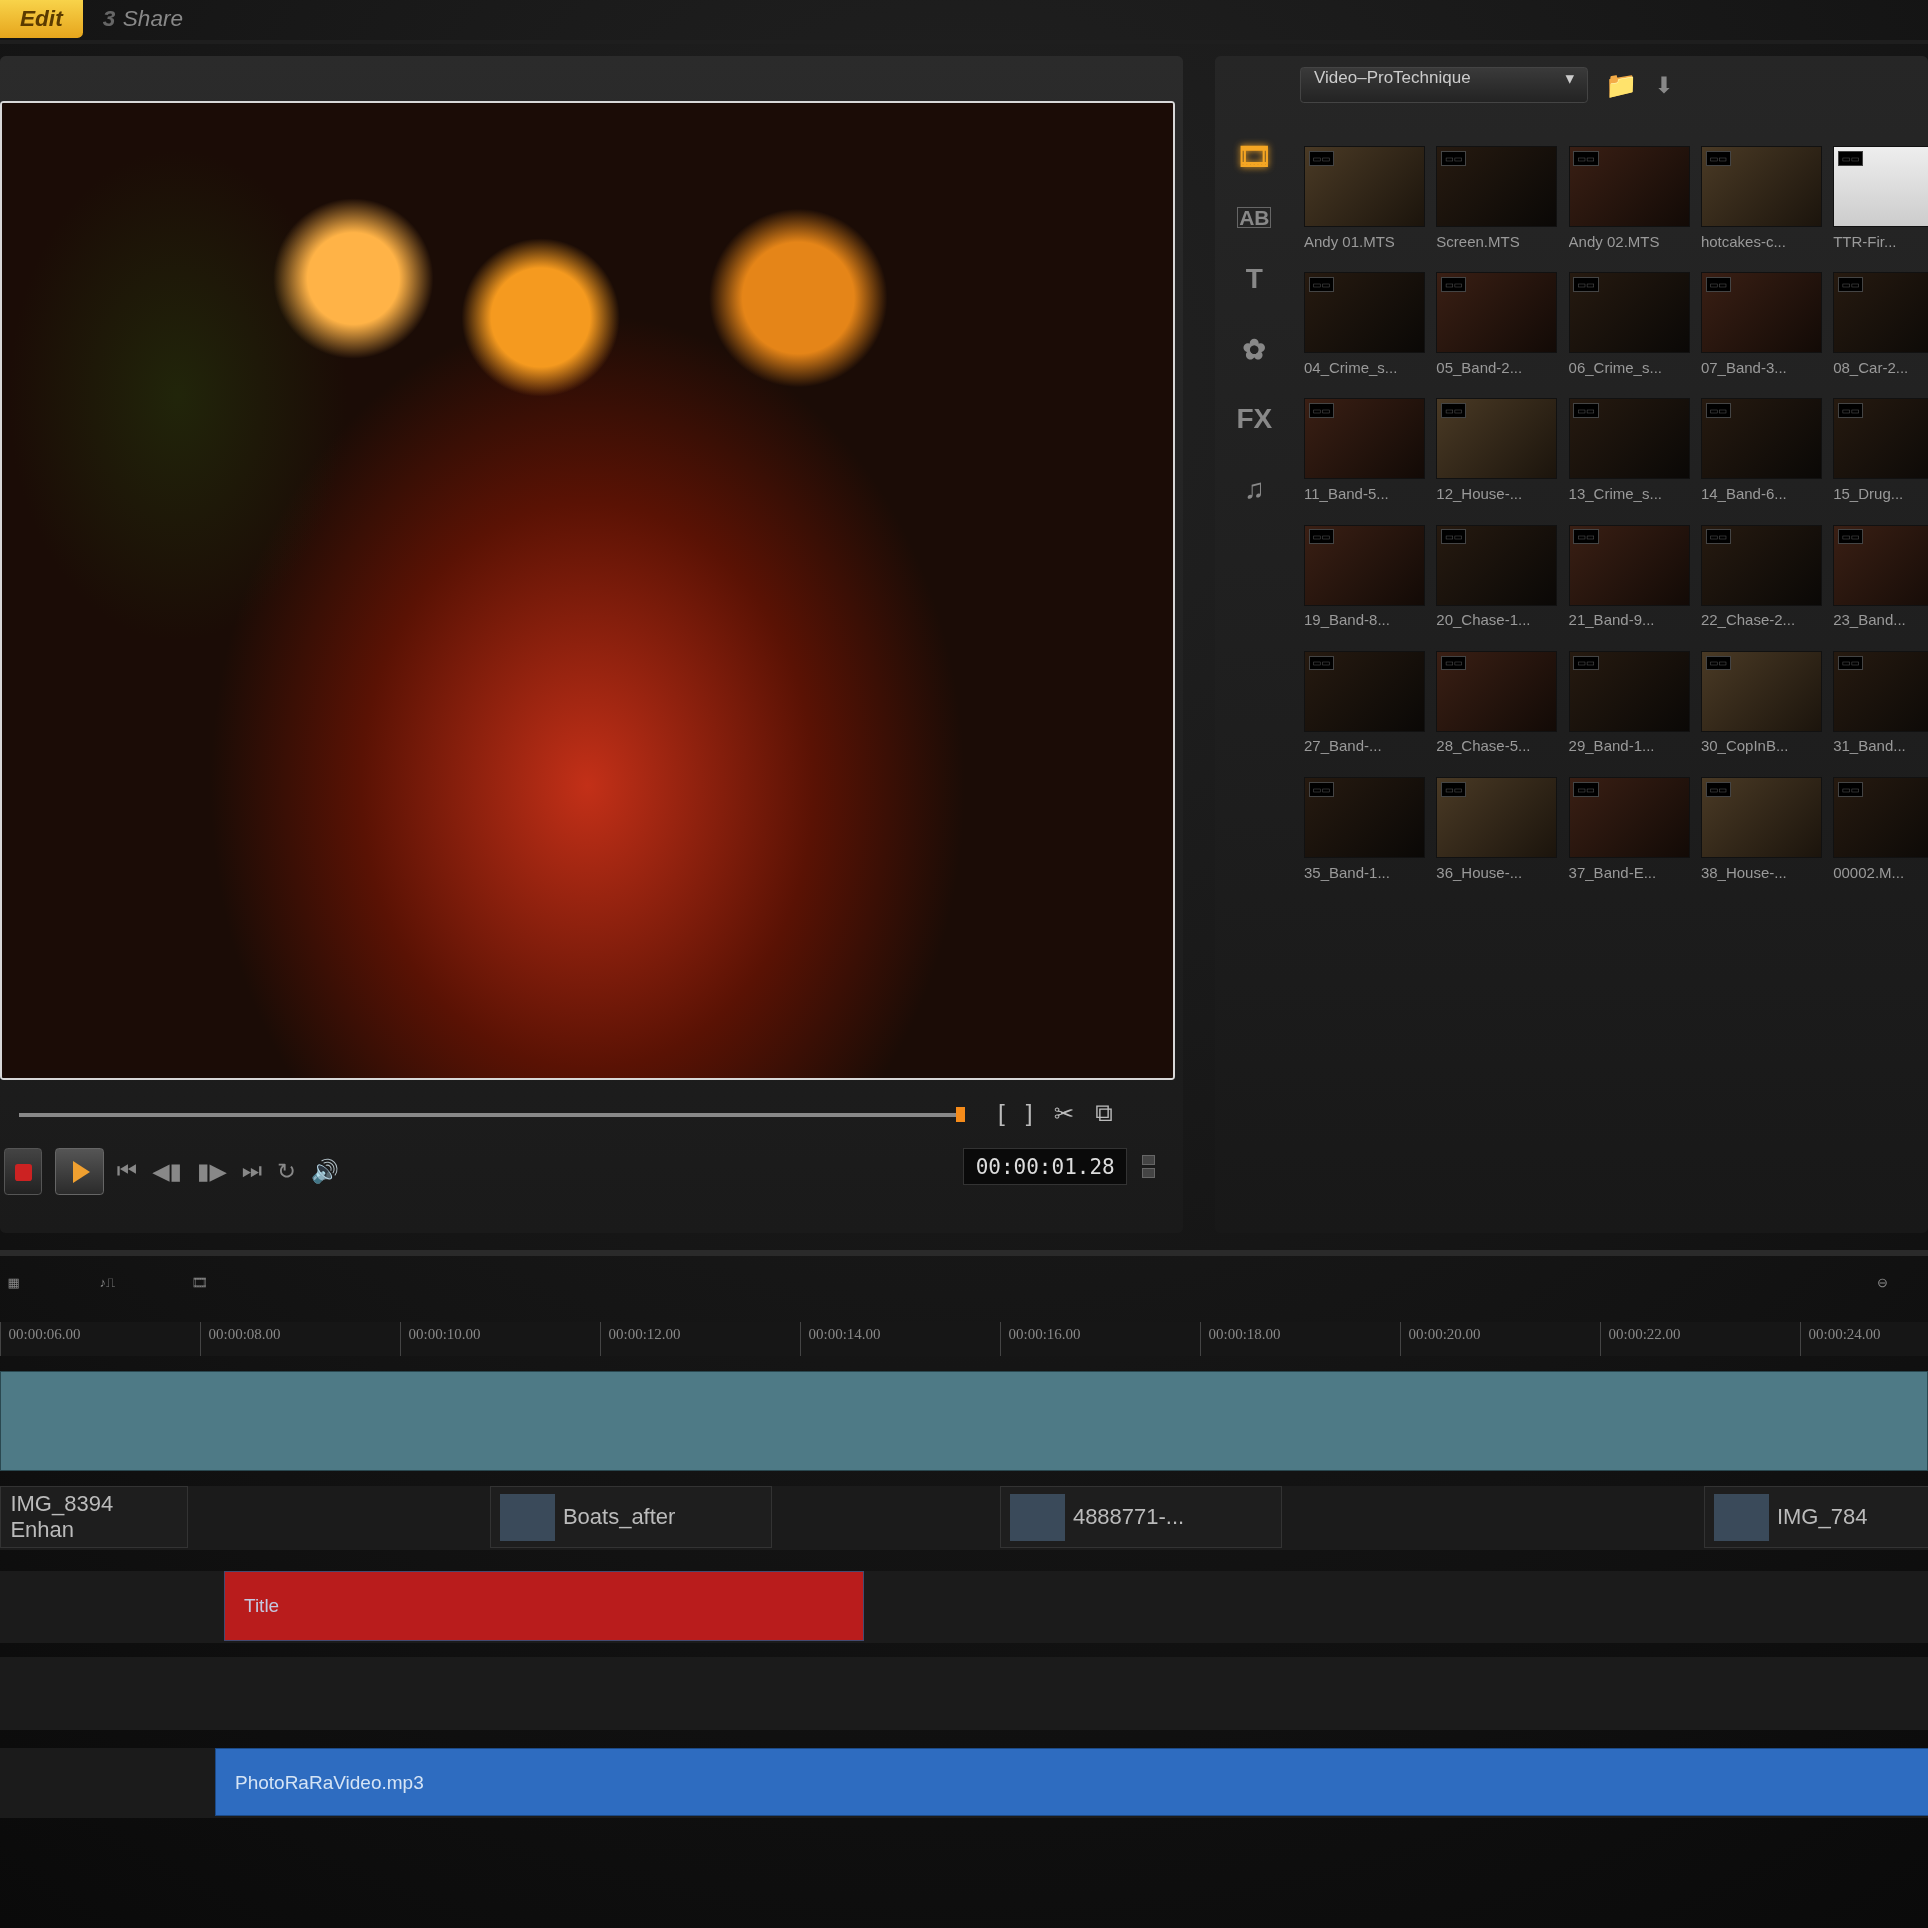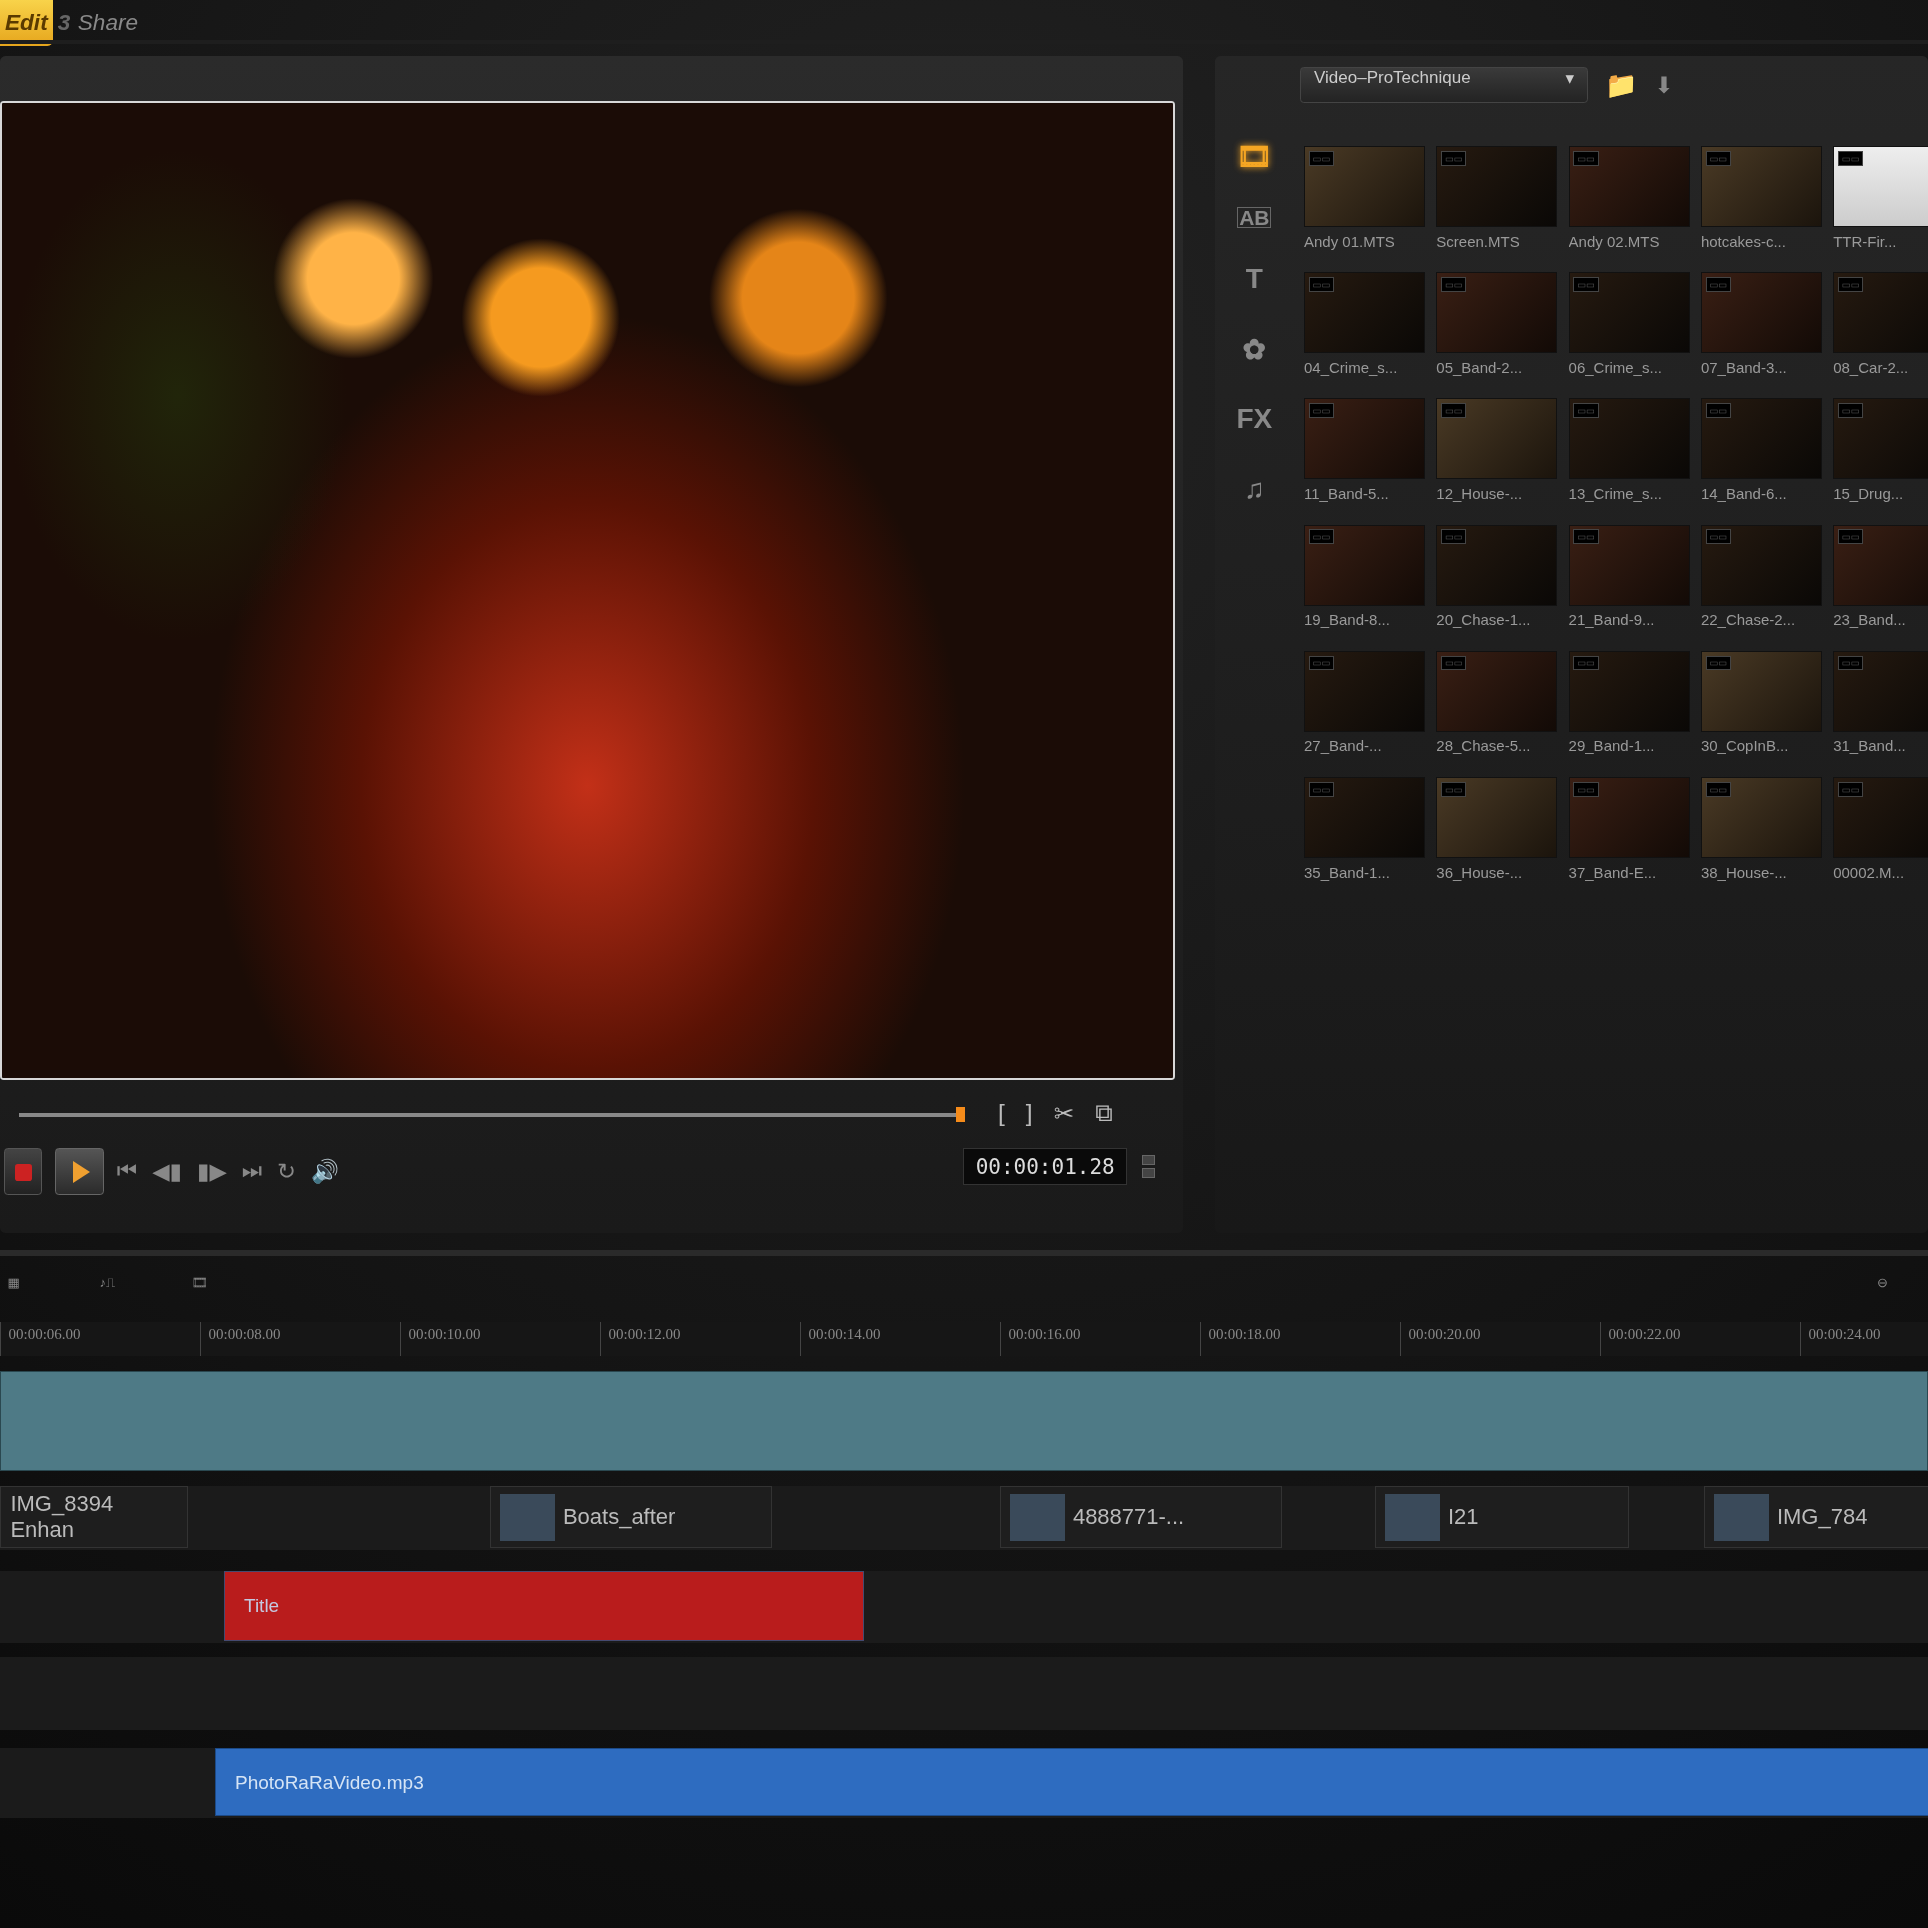--- a/index.html
+++ b/index.html
@@ -1,20 +1,20 @@
 <!DOCTYPE html>
 <html><head>
 <meta charset="utf-8">
 <style>
   html,body{margin:0;padding:0;background:#1a1a1a;color:#aaa;font-family:Arial,sans-serif;font-size:13px;overflow:hidden}
   *{box-sizing:border-box}
   .wrap{width:1928px;height:1928px;position:relative;background:radial-gradient(circle at 50% 20%,#222,#0a0a0a);transform-origin:0 0;transform:scale(1)}
   
   .tabs{position:absolute;left:0;top:0;height:45px;display:flex;align-items:flex-start}
-  .tab{height:46px;display:flex;align-items:center;padding:0 5px;font-style:italic;font-size:22.6px;color:#888}
+  .tab{height:38px;display:flex;align-items:center;padding:0 20px;font-style:italic;font-size:22.6px;color:#888}
   .tab.active{background:linear-gradient(#f8d34a,#e6a51c);color:#5a3a00;font-weight:bold;border-radius:0 0 5.6px 0}
   .tab .num{font-weight:bold;margin-right:7.5px;color:#666}
   .topdiv{position:absolute;left:0;top:40px;height:3.8px;width:100%;background:#1e1e1e}
   
   .preview{position:absolute;left:0;top:56px;width:1183px;height:1177px;background:linear-gradient(#2b2b2b,#1a1a1a);border-radius:5.6px}
   .screen{position:absolute;left:0;top:45px;width:1175px;height:979px;border:2.8px solid #d8d8d8;border-radius:3.8px;overflow:hidden;background:#000}
   .screen-inner{width:100%;height:100%;position:relative;
     background:
       radial-gradient(circle at 30% 18%,#ffb347 4%,transparent 7%),
       radial-gradient(circle at 46% 22%,#f59a1f 5%,transparent 8%),
@@ -352,24 +352,20 @@
         <span>IMG_8394 Enhan</span>
       </div>
       <div class="item" style="left: 490px; width: 282px;">
         <div class="th"></div>
         <span>Boats_after</span>
       </div>
       <div class="item" style="left: 1000px; width: 282px;">
         <div class="th"></div>
         <span>4888771-...</span>
       </div>
-      <div class="item" style="left: 1375px; width: 254px;">
-        <div class="th"></div>
-        <span>I21</span>
-      </div>
       <div class="item" style="left: 1704px; width: 226px;">
         <div class="th"></div>
         <span>IMG_784</span>
       </div>
     </div>
   <div class="row title">
     <div class="item" style="left:224px;width:640px">Title</div>
   </div>
   <div class="row blank"></div>
   <div class="row audio">

